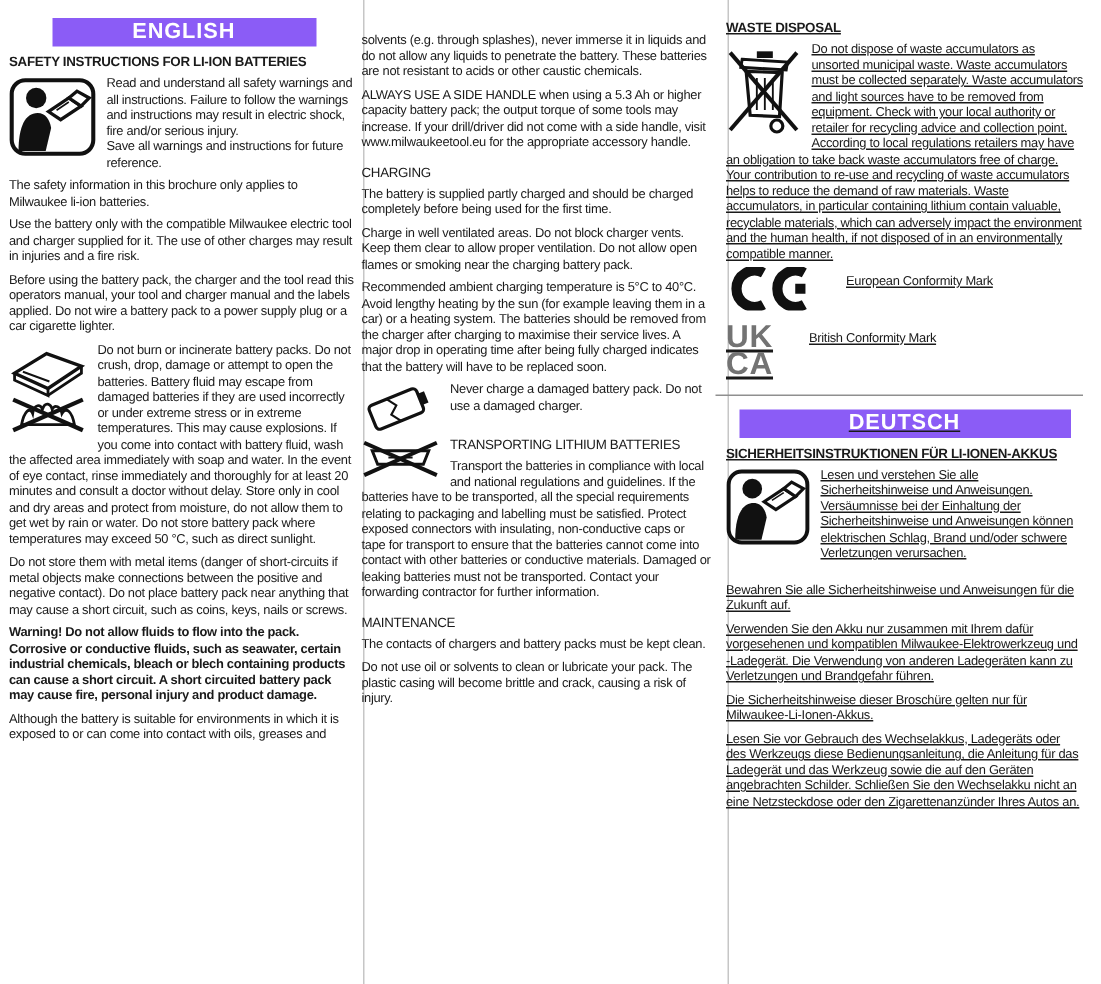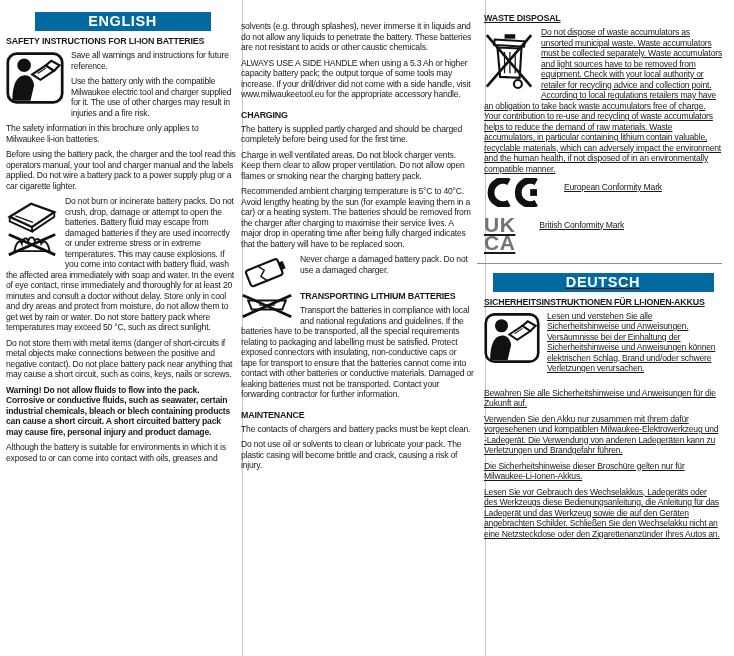--- a/index.html
+++ b/index.html
@@ -16,34 +16,34 @@
   }
   .col{position:absolute;top:8px;}
   .col1{left:6px;width:233px;}
   .col2{left:241px;width:233px;}
   .col3{left:484px;width:238px;text-decoration:underline;}
   .v-rule{position:absolute;top:0;width:1px;height:656px;background:#c6c6c6;}
   .v-rule.r1{left:242px;}
   .v-rule.r2{left:485px;}
 
   .lang-bar{
-    background:#0369a1;color:#ffffff;
+    background:#8b5cf6;color:#ffffff;
     font-weight:bold;font-size:14.5px;line-height:19px;
     text-align:center;letter-spacing:0.6px;
     height:19px;margin:4px auto 5px auto;
   }
   .lang-bar.en{width:176px;}
   .lang-bar.de{width:221px;margin-top:9px;}
 
   .section-title{
     font-weight:bold;font-size:8.9px;line-height:11px;
     margin:0 0 3px 0;letter-spacing:-0.2px;
   }
   .sub-head{
-    font-weight:bold;font-size:8.9px;line-height:11px;
+    font-weight:normal;font-size:8.9px;line-height:11px;
     margin:10px 0 3px 0;
   }
   p{margin:0 0 5px 0;}
   p.bold{font-weight:bold;}
   .icon-float{float:left;margin:1px 7px 2px 0;}
   .clear{clear:both;}
 
   .mark-row{display:flex;align-items:flex-start;margin:2px 0 6px 0;}
   .mark-label{margin-left:24px;margin-top:4px;}
   .ukca-text{
@@ -68,26 +68,27 @@
       <span class="icon-float">
         <svg width="58" height="54" viewBox="0 0 64 58">
           <rect x="2" y="2" width="60" height="54" rx="10" fill="#fff" stroke="#111" stroke-width="3"></rect>
           <circle cx="20" cy="15" r="7.5" fill="#111"></circle>
           <path d="M7,54 C7,36 12,26 21,26 C27,26 30,31 31,37 L27,54 Z" fill="#111"></path>
           <path d="M29,25 L44,15 L53,21 L38,31 Z" fill="#fff" stroke="#111" stroke-width="2.4"></path>
           <path d="M44,15 L50,10 L59,15 L53,21 Z" fill="#fff" stroke="#111" stroke-width="2.4"></path>
           <path d="M35,24 L44,18" stroke="#111" stroke-width="1.2" fill="none"></path>
         </svg>
       </span>
+      <span>Read and understand all safety warnings and all instructions. Failure to follow the warnings and instructions may result in electric shock, fire and/or serious injury.</span>
       <span class="clear"></span>
     </div>
 
     <p>Save all warnings and instructions for future reference.</p>
+    <p>The safety information in this brochure only applies to Milwaukee li-ion batteries.</p>
     <p>Use the battery only with the compatible Milwaukee electric tool and charger supplied for it. The use of other charges may result in injuries and a fire risk.</p>
-    <p>The safety information in this brochure only applies to Milwaukee li-ion batteries.</p>
     <p>Before using the battery pack, the charger and the tool read this operators manual, your tool and charger manual and the labels applied. Do not wire a battery pack to a power supply plug or a car cigarette lighter.</p>
 
     <div style="margin-bottom:5px;">
       <span class="icon-float">
         <svg width="52" height="60" viewBox="0 0 56 64">
           <path d="M4,21 L27,7 L52,16 L28,32 Z" fill="#fff" stroke="#111" stroke-width="2.4"></path>
           <path d="M4,21 L4,26 L28,37 L28,32" fill="none" stroke="#111" stroke-width="2"></path>
           <path d="M28,37 L52,21 L52,16" fill="none" stroke="#111" stroke-width="2"></path>
           <path d="M10,20 L29,27" stroke="#111" stroke-width="1.4" fill="none"></path>
           <path d="M9,58 C11,48 15,45 17,50 C18,43 23,43 24,47 C26,41 30,43 31,47 C33,43 37,45 38,50 C41,45 45,48 47,58 Z" fill="#fff" stroke="#111" stroke-width="2"></path>

